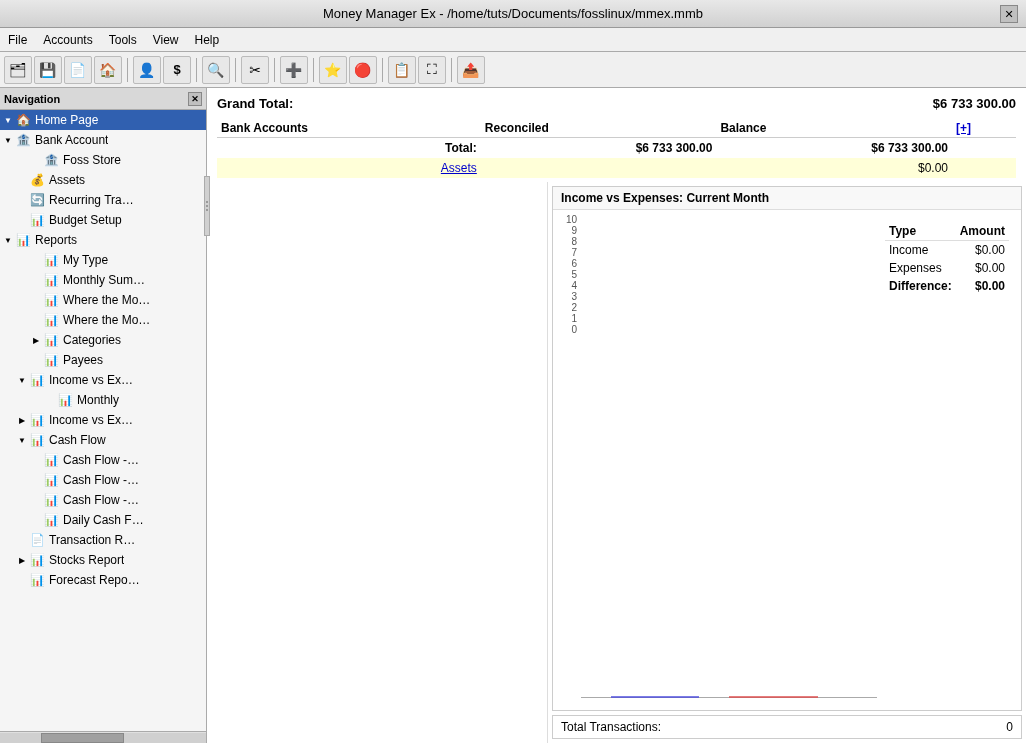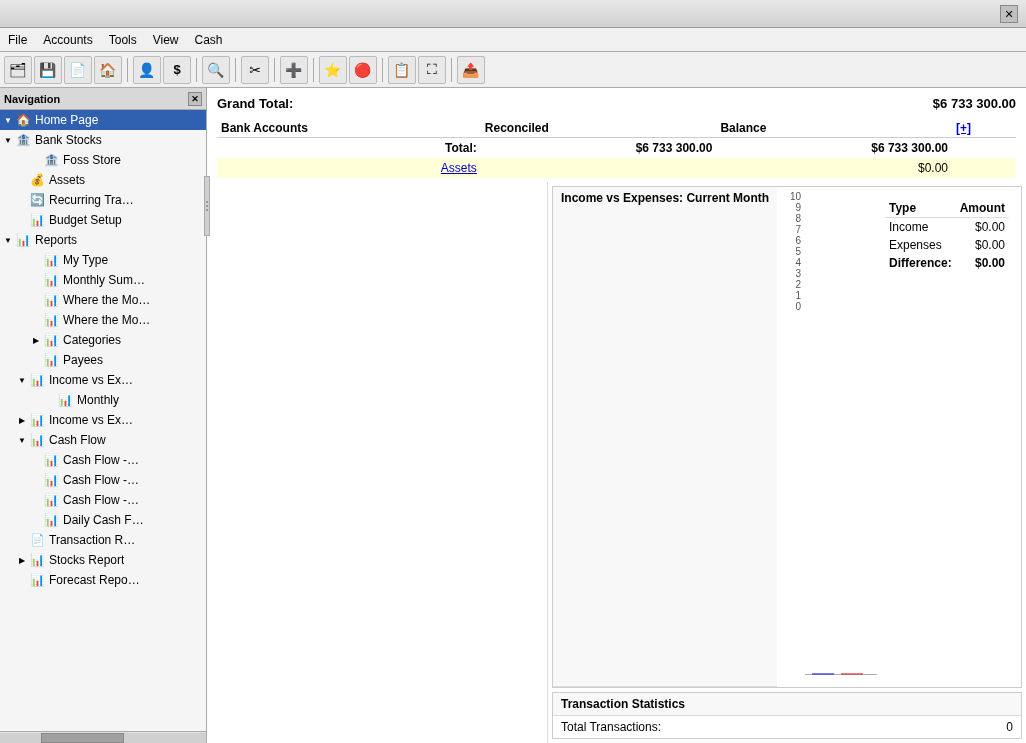--- a/index.html
+++ b/index.html
@@ -255,21 +255,21 @@
       padding: 4px;
       display: flex;
       flex-direction: column;
     }
 
     
     #chart-section {
       border: 1px solid #ccc;
       flex: 1;
       display: flex;
-      flex-direction: row;
+      flex-direction: column;
     }
     #chart-title {
       font-weight: bold;
       font-size: 12px;
       padding: 4px 8px;
       border-bottom: 1px solid #ddd;
       background: #f8f8f8;
     }
     #chart-body {
       display: flex;
@@ -380,29 +380,30 @@
       width: 2px;
       height: 2px;
       background: #888;
       border-radius: 50%;
     }
   </style>
 </head>
 <body>
 
 <div id="titlebar">
+  <span>Money Manager Ex - /home/tuts/Documents/fosslinux/mmex.mmb</span>
   <div id="close-btn">✕</div>
 </div>
 
 <div id="menubar">
   <span class="menu-item">File</span>
   <span class="menu-item">Accounts</span>
   <span class="menu-item">Tools</span>
   <span class="menu-item">View</span>
-  <span class="menu-item">Cash</span>
+  <span class="menu-item">Help</span>
 </div>
 
 <div id="toolbar">
   <div class="toolbar-btn">🗂</div>
   <div class="toolbar-btn">💾</div>
   <div class="toolbar-btn">📄</div>
   <div class="toolbar-btn">🏠</div>
   <div class="toolbar-separator"></div>
   <div class="toolbar-btn">👤</div>
   <div class="toolbar-btn" style="font-weight:bold;font-size:13px;">$</div>
@@ -433,21 +434,21 @@
 
       <div class="tree-item tree-indent-0 selected">
         <span class="tree-arrow">▼</span>
         <span class="tree-icon">🏠</span>
         <span class="tree-label">Home Page</span>
       </div>
 
       <div class="tree-item tree-indent-0">
         <span class="tree-arrow">▼</span>
         <span class="tree-icon">🏦</span>
-        <span class="tree-label">Bank Stocks</span>
+        <span class="tree-label">Bank Account</span>
       </div>
 
       <div class="tree-item tree-indent-2">
         <span class="tree-arrow" style="width:12px;"></span>
         <span class="tree-icon">🏦</span>
         <span class="tree-label">Foss Store</span>
       </div>
 
       <div class="tree-item tree-indent-1">
         <span class="tree-arrow" style="width:12px;"></span>
@@ -672,21 +673,20 @@
                     <td class="legend-difference">Difference:</td>
                     <td class="right legend-difference">$0.00</td>
                   </tr>
                 </tbody>
               </table>
             </div>
           </div>
         </div>
 
         <div id="tx-stats">
-          <div id="tx-stats-title">Transaction Statistics</div>
           <div id="tx-stats-body">
             <span>Total Transactions:</span>
             <span>0</span>
           </div>
         </div>
 
       </div>
     </div>
   </div>
 </div>

